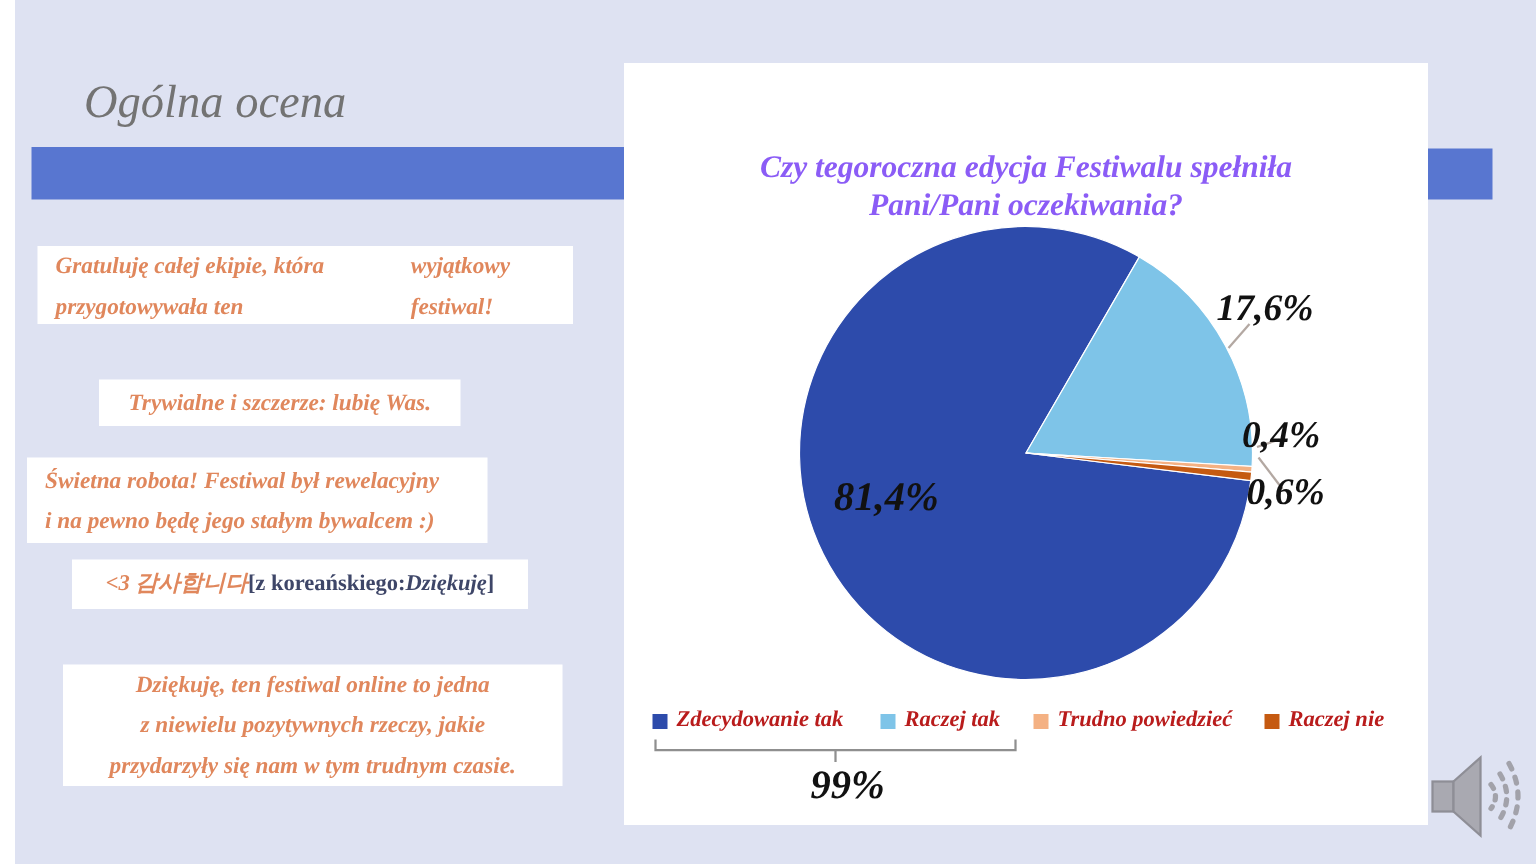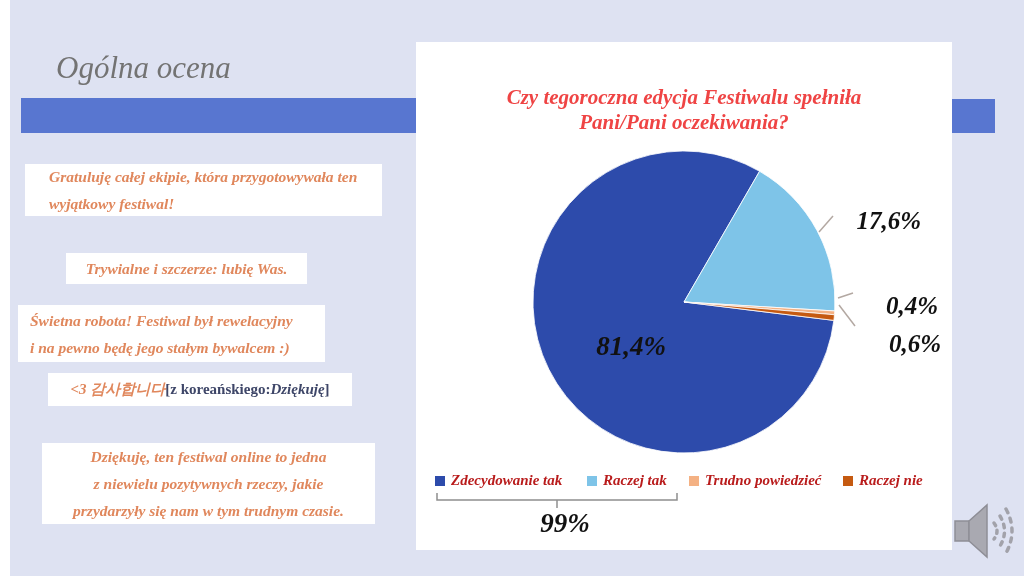--- a/index.html
+++ b/index.html
@@ -5,34 +5,34 @@
   html,body{margin:0;padding:0;}
   .slide{position:relative;width:1024px;height:576px;background:#dee2f2;overflow:hidden;
          font-family:"Liberation Serif","DejaVu Serif",serif;}
   .edge-strip{position:absolute;left:0;top:0;width:10px;height:576px;background:#ffffff;}
   .slide-title{position:absolute;left:56px;top:50px;font-size:31px;font-weight:400;font-style:italic;color:#737373;}
   .bar-left{position:absolute;left:21px;top:98px;width:397px;height:35px;background:#5876d0;}
   .bar-right{position:absolute;left:951px;top:99px;width:44px;height:34px;background:#5876d0;}
 
   .quote{position:absolute;background:#ffffff;color:#e0875c;font-style:italic;font-weight:700;
          font-size:15.5px;line-height:27px;box-sizing:border-box;}
-  .q1{left:25px;top:164px;width:357px;height:52px;padding:0 24px;display:flex;flex-direction:column;justify-content:center;}
+  .q1{left:25px;top:164px;width:357px;height:52px;padding:0 12px;display:flex;flex-direction:row;justify-content:center;}
   .q2{left:66px;top:253px;width:241px;height:31px;display:flex;align-items:center;justify-content:center;}
   .q3{left:18px;top:305px;width:307px;height:57px;padding:0 12px;display:flex;flex-direction:column;justify-content:center;}
   .q4{left:48px;top:373px;width:304px;height:33px;display:flex;align-items:center;justify-content:center;font-size:15px;}
   .q5{left:42px;top:443px;width:333px;height:81px;padding:0 12px;display:flex;flex-direction:column;justify-content:center;align-items:center;}
   .navy{color:#3e4668;font-style:normal;font-weight:700;}
   .navy-it{color:#3e4668;font-style:italic;font-weight:700;}
 
   .panel{position:absolute;left:416px;top:42px;width:536px;height:508px;background:#ffffff;}
-  .chart-title{position:absolute;left:0;top:43px;width:536px;text-align:center;
-               font-weight:700;font-style:italic;font-size:21px;line-height:25px;color:#ef4444;}
+  .chart-title{position:absolute;left:0;top:57px;width:536px;text-align:center;
+               font-weight:700;font-style:italic;font-size:21px;line-height:25px;color:#8b5cf6;}
   .pie-svg{position:absolute;left:116px;top:108px;width:304px;height:304px;}
   .overlay-svg{position:absolute;left:0;top:0;width:536px;height:508px;pointer-events:none;}
-  .pct{position:absolute;font-weight:700;font-style:italic;color:#111111;text-align:right;margin-top:15px;}
+  .pct{position:absolute;font-weight:700;font-style:italic;color:#111111;text-align:left;}
   .pct0{left:140px;top:274px;width:110px;font-size:27px;}
   .pct1{left:395px;top:150px;width:110px;font-size:25px;}
   .pct2{left:412px;top:235px;width:110px;font-size:25px;}
   .pct3{left:415px;top:273px;width:110px;font-size:25px;}
 
   .leg{position:absolute;top:430px;display:flex;align-items:center;
        font-weight:700;font-style:italic;font-size:15px;color:#b91c1c;white-space:nowrap;}
   .leg .sw{width:10px;height:10px;margin-right:6px;flex:0 0 auto;}
   .leg0{left:19px;} .leg1{left:171px;} .leg2{left:273px;} .leg3{left:427px;}
 

